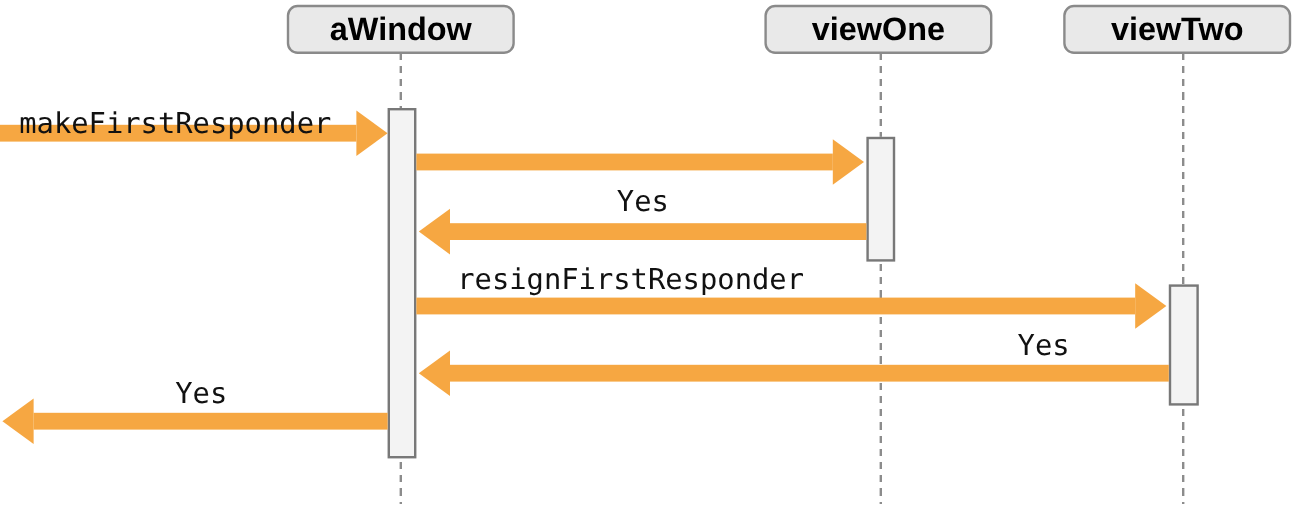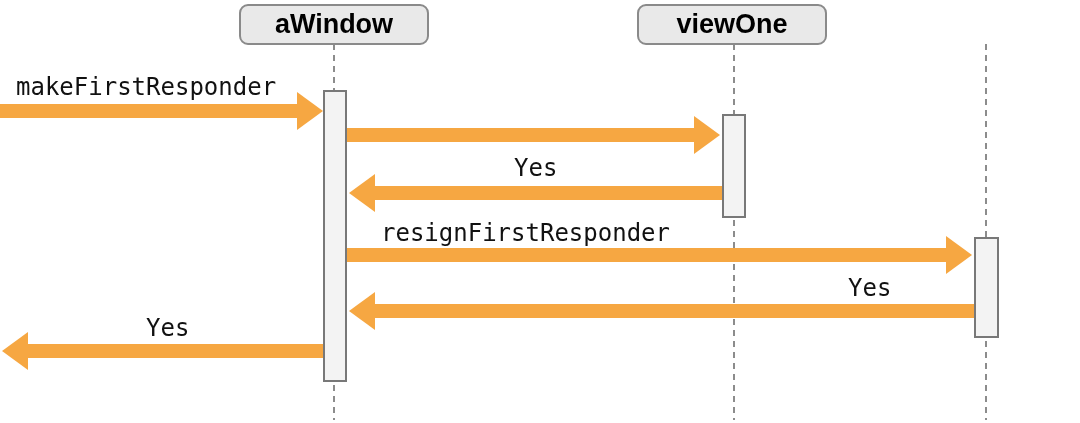--- a/index.html
+++ b/index.html
@@ -46,21 +46,21 @@
   <div class="lifeline" style="left:985px"></div>
 
   <div class="activation" style="left:323px;top:90px;width:24px;height:292px"></div>
   <div class="activation" style="left:722px;top:114px;width:24px;height:104px"></div>
   <div class="activation" style="left:974px;top:237px;width:25px;height:101px"></div>
 
   <div class="arrow right" style="left:0;top:92px;width:323px">
     <div class="shaft" style="left:0;width:297px"></div>
     <div class="head" style="left:297px"></div>
   </div>
-  <div class="msg-label" style="left:16px;top:74px">makeFirstResponder</div>
+  <div class="msg-label" style="left:16px;top:90px">makeFirstResponder</div>
 
   <div class="arrow right" style="left:347px;top:116px;width:373px">
     <div class="shaft" style="left:0;width:347px"></div>
     <div class="head" style="left:347px"></div>
   </div>
 
   <div class="arrow left" style="left:349px;top:174px;width:373px">
     <div class="head"></div>
     <div class="shaft" style="left:26px;width:347px"></div>
   </div>
@@ -83,14 +83,17 @@
     <div class="shaft" style="left:26px;width:295px"></div>
   </div>
   <div class="msg-label" style="left:146px;top:315px">Yes</div>
 
   <div class="actor" style="left:637px">
     <span>viewOne</span>
   </div>
   <div class="actor" style="left:239px">
     <span>aWindow</span>
   </div>
+  <div class="actor" style="left:886px">
+    <span>viewTwo</span>
+  </div>
 
 </div>
 
 </body></html>

